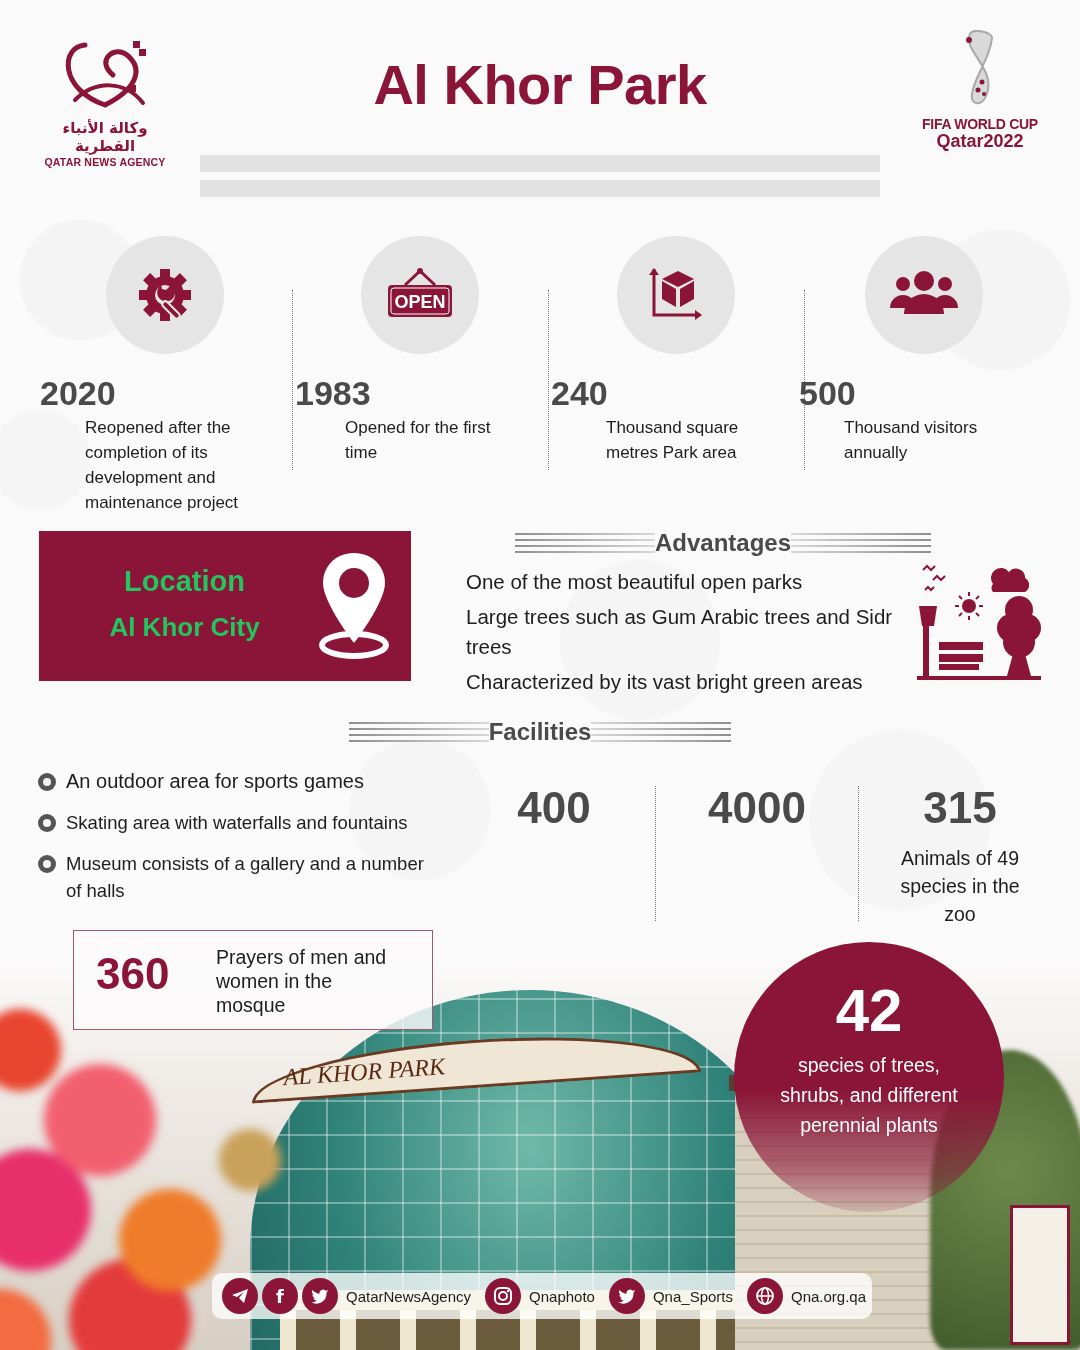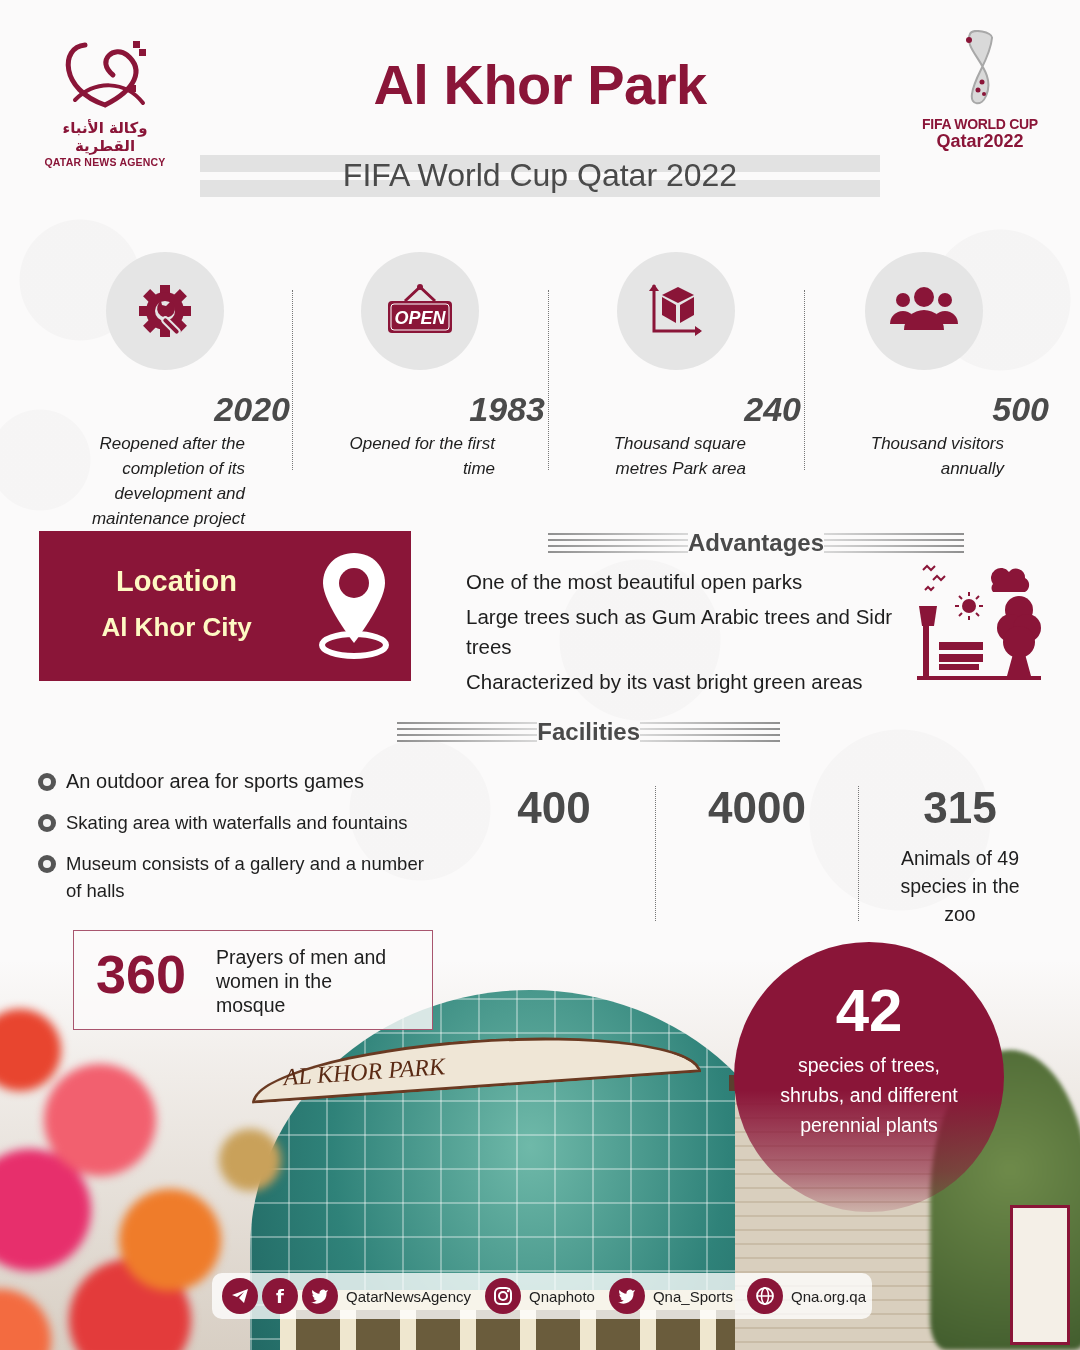--- a/index.html
+++ b/index.html
@@ -34,35 +34,35 @@
   .wc-line2 { font-size: 18px; color: #8a1538; font-weight: bold; font-family: "Liberation Sans", sans-serif; line-height: 18px; }
 
   .title { left: 250px; top: 52px; width: 580px; text-align: center; font-size: 56px; font-weight: bold; color: #8a1538; font-family: "Liberation Sans", sans-serif; letter-spacing: -0.5px; }
   .subtitle-band { left: 200px; top: 155px; width: 680px; height: 45px; }
   .subtitle-band .bar1 { position: absolute; left: 0; right: 0; top: 0; height: 17px; background: #e2e2e2; }
   .subtitle-band .bar2 { position: absolute; left: 0; right: 0; top: 25px; height: 17px; background: #e2e2e2; }
   .subtitle-band .txt { position: absolute; left: 0; right: 0; top: 2px; text-align: center; font-size: 32px; color: #4a4a4a; font-family: "Liberation Sans", sans-serif; }
   .subtitle-band .txt span { background: transparent; padding: 0 14px; }
 
   
-  .stat { top: 252px; width: 250px; text-align: right; font-style: italic; }
+  .stat { top: 236px; width: 250px; text-align: left; }
   .stat .circle { width: 118px; height: 118px; border-radius: 50%; background: #e5e5e5; margin: 0 auto; display: flex; align-items: center; justify-content: center; }
   .stat .num { font-size: 34px; font-weight: bold; color: #4a4a4a; margin-top: 20px; font-family: "Liberation Sans", sans-serif; }
   .stat .desc { font-size: 17px; line-height: 25px; color: #1e1e1e; margin-top: 2px; font-family: "Liberation Sans", sans-serif; }
   .vdiv { width: 0; border-left: 1px dotted #777; height: 180px; top: 290px; }
 
   
   .location { left: 39px; top: 531px; width: 372px; height: 150px; background: #8a1538; }
-  .loc-text { position: absolute; left: 0; width: 275px; top: 30px; text-align: center; color: #fef9c3; font-weight: bold; font-family: "Liberation Sans", sans-serif; }
+  .loc-text { position: absolute; left: 8px; width: 275px; top: 30px; text-align: center; color: #22c55e; font-weight: bold; font-family: "Liberation Sans", sans-serif; }
   .loc-text .l1 { font-size: 29px; line-height: 40px; }
   .loc-text .l2 { font-size: 26px; line-height: 44px; margin-top: 4px; }
   .loc-pin { position: absolute; left: 280px; top: 20px; }
 
   
-  .sec-head { display: flex; align-items: center; justify-content: flex-end; }
+  .sec-head { display: flex; align-items: center; justify-content: center; }
   .sec-head .lines { width: 140px; height: 20px; display: flex; flex-direction: column; justify-content: space-between; }
   .sec-head .lines i { display: block; height: 2px; background: linear-gradient(90deg, #8f8f8f, #d8d8d8); }
   .sec-head .lines.right i { background: linear-gradient(90deg, #d8d8d8, #8f8f8f); }
   .sec-head .label { font-size: 24px; font-weight: bold; color: #4a4a4a; font-family: "Liberation Sans", sans-serif; }
 
   .adv-head { left: 482px; top: 529px; width: 482px; }
   .adv-list { left: 466px; top: 567px; width: 440px; font-size: 20.5px; line-height: 30px; color: #1e1e1e; font-family: "Liberation Sans", sans-serif; }
   .adv-list li { list-style: none; margin-bottom: 5px; }
   .park-icon { left: 915px; top: 558px; }
 
@@ -101,21 +101,21 @@
       radial-gradient(circle at 210px 260px, #ef7c2a 0 50px, transparent 52px),
       radial-gradient(circle at 170px 340px, #e33b3b 0 60px, transparent 62px),
       radial-gradient(circle at 290px 180px, #c9a15a 0 30px, transparent 32px),
       radial-gradient(circle at 40px 360px, #f36b40 0 50px, transparent 52px);
     filter: blur(5px); }
   .tree { position: absolute; left: 930px; top: 90px; width: 160px; height: 300px; border-radius: 50% 50% 10% 10%;
     background: radial-gradient(circle at 50% 40%, #6e8a4a, #415c2d); filter: blur(2px); }
   .sign-board { position: absolute; left: 1010px; top: 245px; width: 60px; height: 140px; background: #f4efe7; border: 3px solid #8a1538; }
 
   .prayers-box { left: 73px; top: 930px; width: 360px; height: 100px; border: 1px solid #a8556e; background: rgba(251,250,250,0.82); z-index: 3; }
-  .prayers-box .num { position: absolute; left: 22px; top: 8px; font-size: 54px; font-weight: bold; color: #8a1538; font-family: "Liberation Sans", sans-serif; line-height: 70px; }
+  .prayers-box .num { position: absolute; left: 22px; top: 8px; font-size: 44px; font-weight: bold; color: #8a1538; font-family: "Liberation Sans", sans-serif; line-height: 70px; }
   .prayers-box .desc { position: absolute; left: 142px; top: 14px; font-size: 19.5px; line-height: 24px; color: #1e1e1e; font-family: "Liberation Sans", sans-serif; }
 
   .trees-circle { left: 734px; top: 942px; width: 270px; height: 270px; border-radius: 50%;
     background: linear-gradient(180deg, #8a1538 0%, #8a1538 55%, rgba(138,21,56,0.55) 85%, rgba(138,21,56,0.15) 100%);
     text-align: center; color: #fff; z-index: 3; font-family: "Liberation Sans", sans-serif; }
   .trees-circle .num { font-size: 60px; font-weight: bold; line-height: 70px; margin-top: 34px; }
   .trees-circle .desc { font-size: 19.5px; line-height: 30px; margin-top: 4px; }
 
   .social { left: 212px; top: 1273px; width: 660px; height: 46px; border-radius: 10px; background: rgba(255,255,255,0.78); display: flex; align-items: center; padding: 0 10px; gap: 4px; z-index: 4; }
   .soc-icon { width: 36px; height: 36px; border-radius: 50%; background: #8a1538; display: inline-flex; align-items: center; justify-content: center; color: #fff; font-size: 18px; font-weight: bold; flex: 0 0 36px; }
@@ -148,21 +148,20 @@
   </svg>
   <div class="wc-line1">FIFA WORLD CUP</div>
   <div class="wc-line2">Qatar2022</div>
 </div>
 
 <h1 class="abs title">Al Khor Park</h1>
 
 <div class="abs subtitle-band">
   <div class="bar1"></div>
   <div class="bar2"></div>
-  <div class="txt"><span>FIFA World Cup Qatar 2022</span></div>
 </div>
 
 <div class="abs stat" style="left:40px;">
   <div class="circle">
     <svg width="60" height="60" viewBox="0 0 60 60">
       <g fill="#8a1538">
         <rect x="25" y="4" width="10" height="52"></rect>
         <rect x="4" y="25" width="52" height="10"></rect>
         <rect x="25" y="4" width="10" height="52" transform="rotate(45 30 30)"></rect>
         <rect x="25" y="4" width="10" height="52" transform="rotate(-45 30 30)"></rect>

